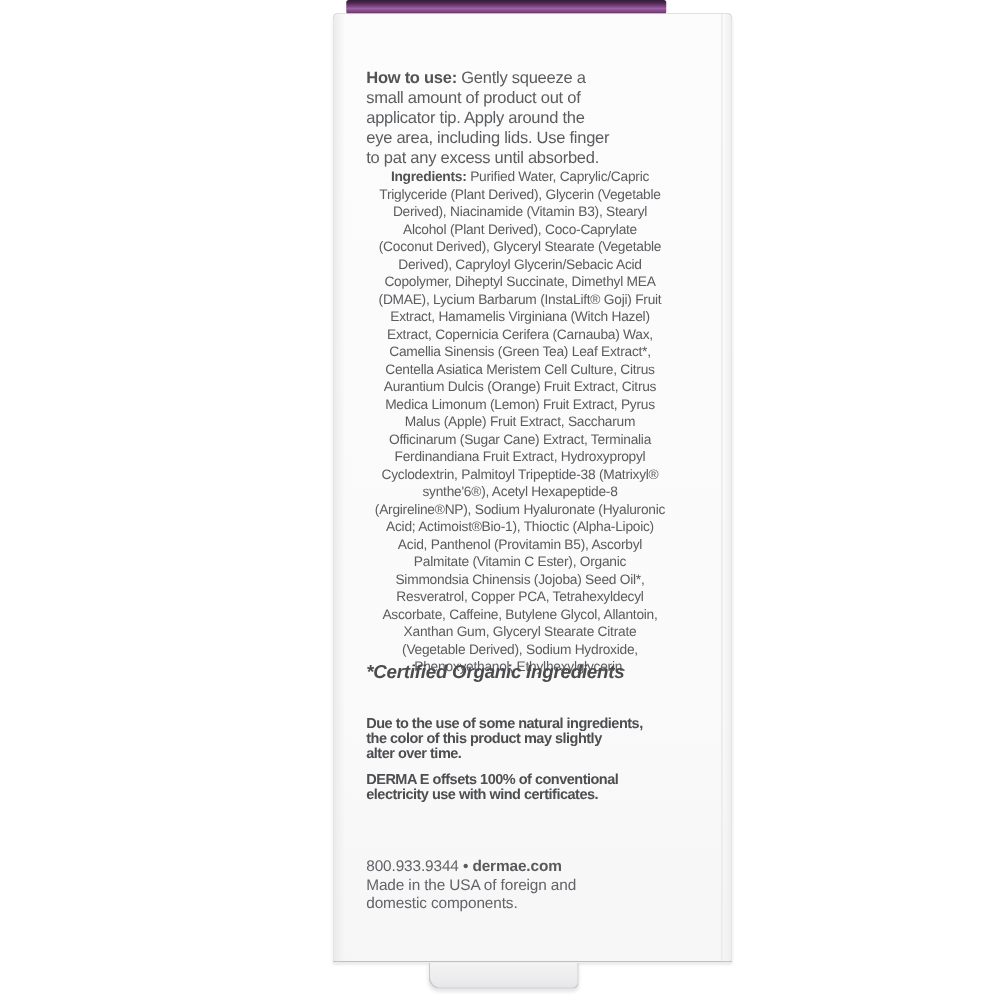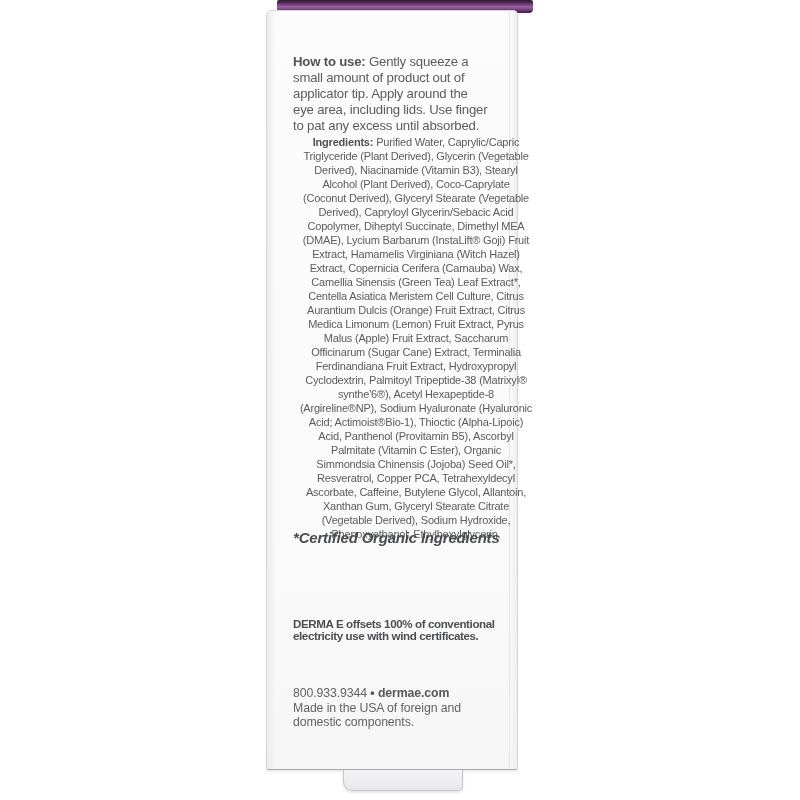--- a/index.html
+++ b/index.html
@@ -13,21 +13,21 @@
   
   .band {
     position: absolute; left: 277px; top: 0; width: 256px; height: 13px;
     background: linear-gradient(180deg, #341a37 0%, #4c2750 18%, #7c4382 38%, #9c61a2 52%, #7b4480 72%, #552b58 88%, #3d2040 100%);
     border-radius: 2px 2px 4px 4px;
     z-index: 0;
   }
 
   
   .box {
-    position: absolute; left: 266px; top: 10px; width: 252px; height: 760px;
+    position: absolute; left: 266px; top: 10px; width: 320px; height: 760px;
     background: linear-gradient(180deg, #fcfcfd 0%, #fafafb 70%, #f6f6f7 100%);
     border: 1px solid #d7d7d9;
     border-bottom: 1px solid #aaaaac;
     border-radius: 5px 5px 2px 2px;
     box-sizing: border-box;
     box-shadow: 0 2px 2px rgba(0,0,0,0.08);
     z-index: 1;
   }
   .crease-left {
     position: absolute; left: 0; top: 0; bottom: 0; width: 9px;
@@ -125,20 +125,23 @@
 Palmitate (Vitamin C Ester), Organic
 Simmondsia Chinensis (Jojoba) Seed Oil*,
 Resveratrol, Copper PCA, Tetrahexyldecyl
 Ascorbate, Caffeine, Butylene Glycol, Allantoin,
 Xanthan Gum, Glyceryl Stearate Citrate
 (Vegetable Derived), Sodium Hydroxide,
 Phenoxyethanol, Ethylhexylglycerin.</span></p>
 
     <p class="tb certified">*Certified Organic Ingredients</p>
 
+    <p class="tb note note-color pre">Due to the use of some natural ingredients,
+the color of this product may slightly
+alter over time.</p>
 
     <p class="tb note note-wind pre">DERMA E offsets 100% of conventional
 electricity use with wind certificates.</p>
 
     <div class="tb dist">
       <div class="phone-line"><span>800.933.9344</span> <span class="bold">•</span> <span class="bold">dermae.com</span></div>
       <div class="pre">Made in the USA of foreign and
 domestic components.</div>
     </div>
   </div>

